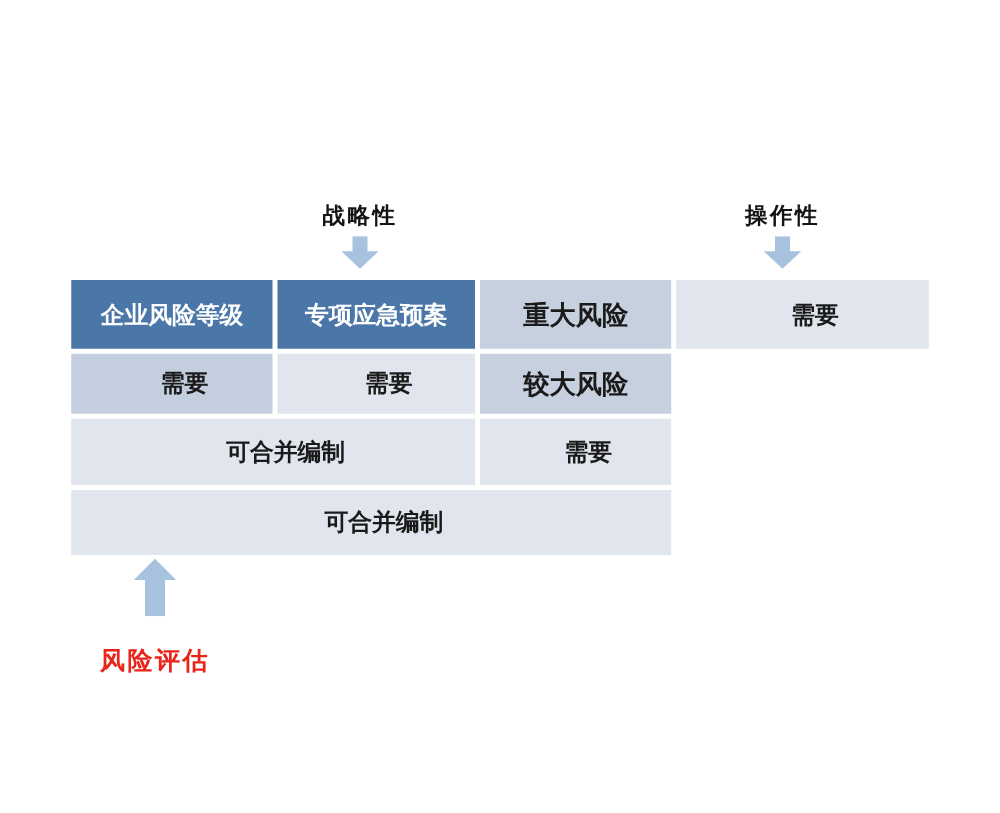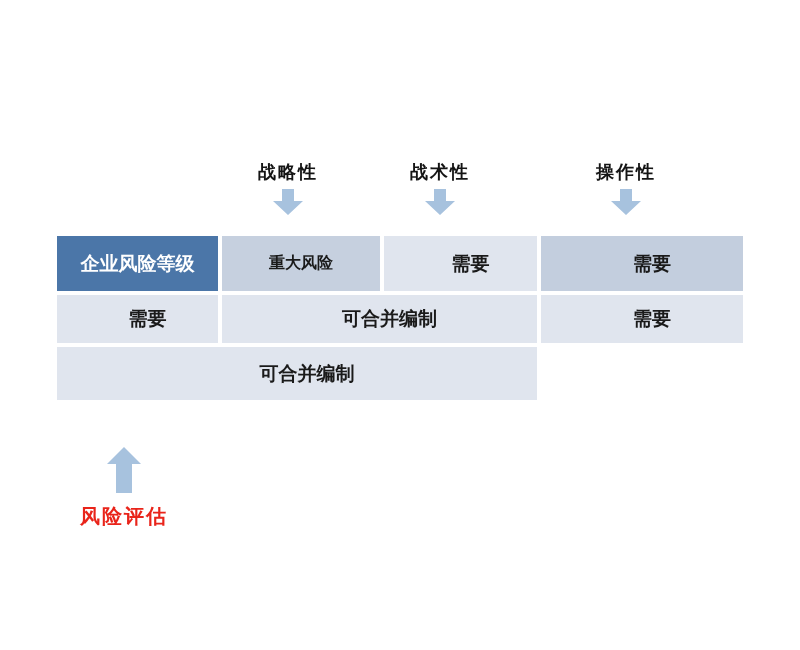--- a/index.html
+++ b/index.html
@@ -28,21 +28,21 @@
     font-size: 18px;
     color: #141414;
     letter-spacing: 2px;
     white-space: nowrap;
   }
   .down-arrow, .up-arrow { color: var(--arrow, #a7c2de); display: block; }
   
   .risk-table {
     position: absolute;
     left: 57px;
-    top: 236px;
+    top: 224px;
     display: grid;
     grid-template-columns: 161px 158px 153px 202px;
     grid-template-rows: 55px 48px 53px 52px;
     column-gap: 4px;
     row-gap: 4px;
   }
   .th, .level, .cell {
     display: flex;
     align-items: center;
     justify-content: center;
@@ -51,40 +51,40 @@
     white-space: nowrap;
   }
   .th {
     background: var(--header-bg, #4b76a8);
     color: #ffffff;
     font-size: 19px;
   }
   .level {
     background: var(--level-bg, #c6d0df);
     color: #1a1a1a;
-    font-size: 16px;
+    font-size: 21px;
   }
   .cell {
     background: var(--cell-bg, #e0e5ee);
     color: #1a1a1a;
     font-size: 19px;
     padding-left: 20px;
   }
   .cell.dark { background: var(--cell-bg-dark, #c3cede); }
   .span2 { grid-column: span 2; }
   .span3 { grid-column: span 3; }
   
   .bottom-anno {
     position: absolute;
     left: 124px;
     top: 447px;
     display: flex;
     flex-direction: column;
     align-items: center;
-    gap: 10px;
+    gap: 22px;
     transform: translateX(-50%);
   }
   .risk-assess-label {
     font-family: "DejaVu Serif", serif;
     font-weight: bold;
     font-size: 20px;
     color: var(--accent-red, #e9241a);
     letter-spacing: 2px;
     white-space: nowrap;
   }
@@ -93,42 +93,38 @@
 <body>
 
 <div class="stage">
 
   <div class="top-anno" style="left:288px">
     <div class="anno-label">战略性</div>
     <svg class="down-arrow" width="30" height="26" viewBox="0 0 30 26">
       <polygon points="9,0 21,0 21,12 30,12 15,26 0,12 9,12" fill="currentColor"></polygon>
     </svg>
   </div>
-  <div class="top-anno" style="left:440px">
-    <div class="anno-label">战术性</div>
-    <svg class="down-arrow" width="30" height="26" viewBox="0 0 30 26">
-      <polygon points="9,0 21,0 21,12 30,12 15,26 0,12 9,12" fill="currentColor"></polygon>
-    </svg>
-  </div>
   <div class="top-anno" style="left:626px">
     <div class="anno-label">操作性</div>
     <svg class="down-arrow" width="30" height="26" viewBox="0 0 30 26">
       <polygon points="9,0 21,0 21,12 30,12 15,26 0,12 9,12" fill="currentColor"></polygon>
     </svg>
   </div>
 
   <div class="risk-table">
 
     <div class="th">企业风险等级</div>
+    <div class="th">专项应急预案</div>
 
     <div class="level">重大风险</div>
     <div class="cell">需要</div>
     <div class="cell dark">需要</div>
     <div class="cell">需要</div>
 
+    <div class="level">较大风险</div>
     <div class="cell span2">可合并编制</div>
     <div class="cell">需要</div>
 
     <div class="cell span3">可合并编制</div>
   </div>
 
   <div class="bottom-anno">
     <svg class="up-arrow" width="34" height="46" viewBox="0 0 34 46">
       <polygon points="17,0 34,17 25,17 25,46 9,46 9,17 0,17" fill="currentColor"></polygon>
     </svg>

